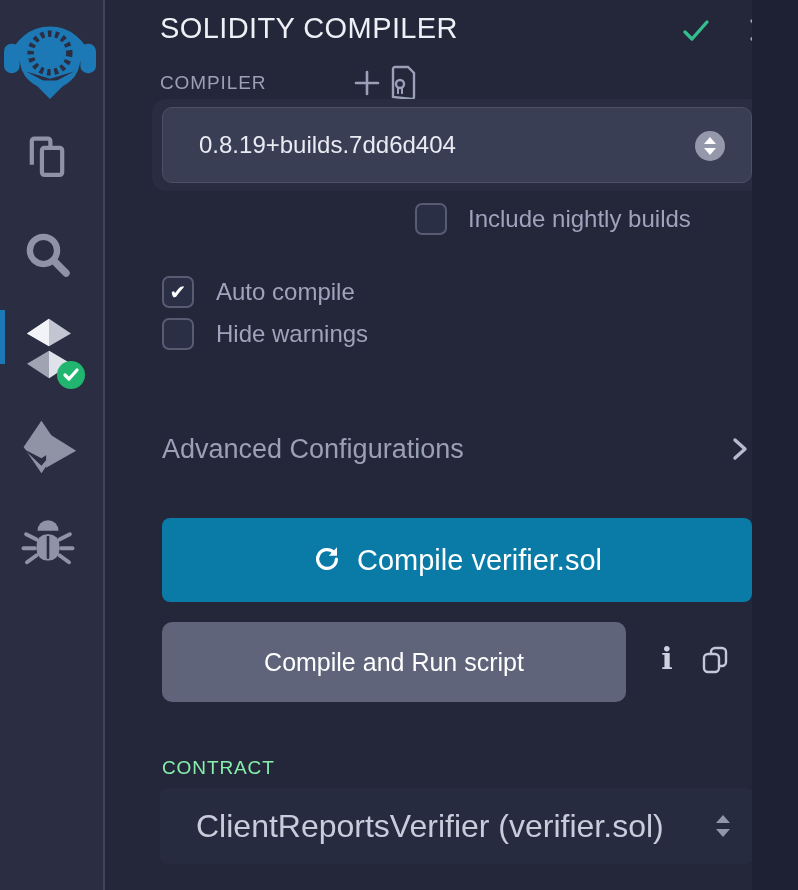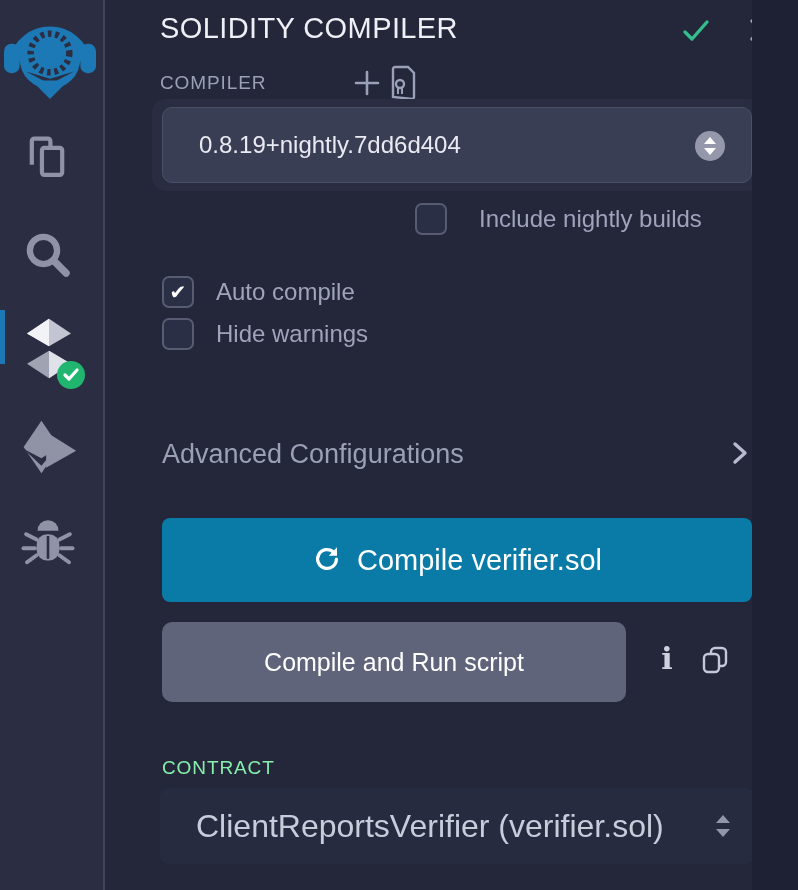--- a/index.html
+++ b/index.html
@@ -39,32 +39,32 @@
   .version-box { position:absolute; left:45px; top:99px; width:610px; height:92px;
                  background:#2a2d41; border-radius:14px; }
   .version-select { position:absolute; left:10px; top:8px; width:590px; height:76px;
                     background:#3a3e55; border:1px solid #4b4f67; border-radius:10px;
                     display:flex; align-items:center; cursor:pointer; }
   .version-select .val { margin-left:36px; font-size:24px; color:#e9eaf2; }
   .spinner { position:absolute; right:26px; top:23px; width:30px; height:30px;
              border-radius:50%; background:#9598ab; }
 
   .check-row { position:absolute; display:flex; align-items:center; }
-  .row-nightly { left:308px; top:203px; gap:32px; }
+  .row-nightly { left:308px; top:203px; gap:21px; }
   .row-auto    { left:55px;  top:276px; gap:22px; }
   .row-hide    { left:55px;  top:318px; gap:22px; }
   .checkbox { width:32px; height:32px; border-radius:7px; border:2px solid #575c73;
               background:#2a2f46; cursor:pointer; display:flex; align-items:center;
               justify-content:center; flex:0 0 auto; }
   .checkbox .mark { font-size:20px; font-weight:bold; color:#ffffff; line-height:1;
                     font-family:"DejaVu Sans", sans-serif; }
   .check-label { font-size:24px; color:#9fa3bb; cursor:pointer; }
 
   .advanced-row { position:absolute; left:55px; top:434px; width:590px; height:40px;
-                  display:flex; align-items:center; justify-content:space-between;
+                  display:flex; justify-content:space-between;
                   cursor:pointer; background:none; border:none; }
   .advanced-label { font-size:27px; color:#9aa0b6; }
 
   .compile-btn { position:absolute; left:55px; top:518px; width:590px; height:84px;
                  background:#0a7ba6; border:none; border-radius:8px; cursor:pointer;
                  display:flex; align-items:center; justify-content:center; gap:15px; }
   .compile-btn .lbl { font-size:29px; color:#ffffff; }
 
   .runscript-btn { position:absolute; left:55px; top:622px; width:464px; height:80px;
                    background:#60647b; border:none; border-radius:10px; cursor:pointer;
@@ -198,21 +198,21 @@
     <button class="badge-file-btn">
       <svg viewBox="0 0 32 36" width="32" height="36" fill="none" stroke="#9aa0b8" stroke-width="2.4">
         <path d="M6 33 V5 a2 2 0 0 1 2 -2 h13 l6 6 v24 a2 2 0 0 1 -2 2 z"></path>
         <circle cx="13" cy="20" r="4"></circle>
         <path d="M11 24 v6 M15 24 v6" stroke-width="2"></path>
       </svg>
     </button>
 
     <div class="version-box">
       <div class="version-select">
-        <span class="val">0.8.19+nightly.7dd6d404</span>
+        <span class="val">0.8.19+builds.7dd6d404</span>
         <span class="spinner">
           <svg viewBox="0 0 30 30" width="30" height="30" fill="#ffffff">
             <polygon points="15,6 21,13 9,13"></polygon>
             <polygon points="9,17 21,17 15,24"></polygon>
           </svg>
         </span>
       </div>
     </div>
 
     <label class="check-row row-nightly">

